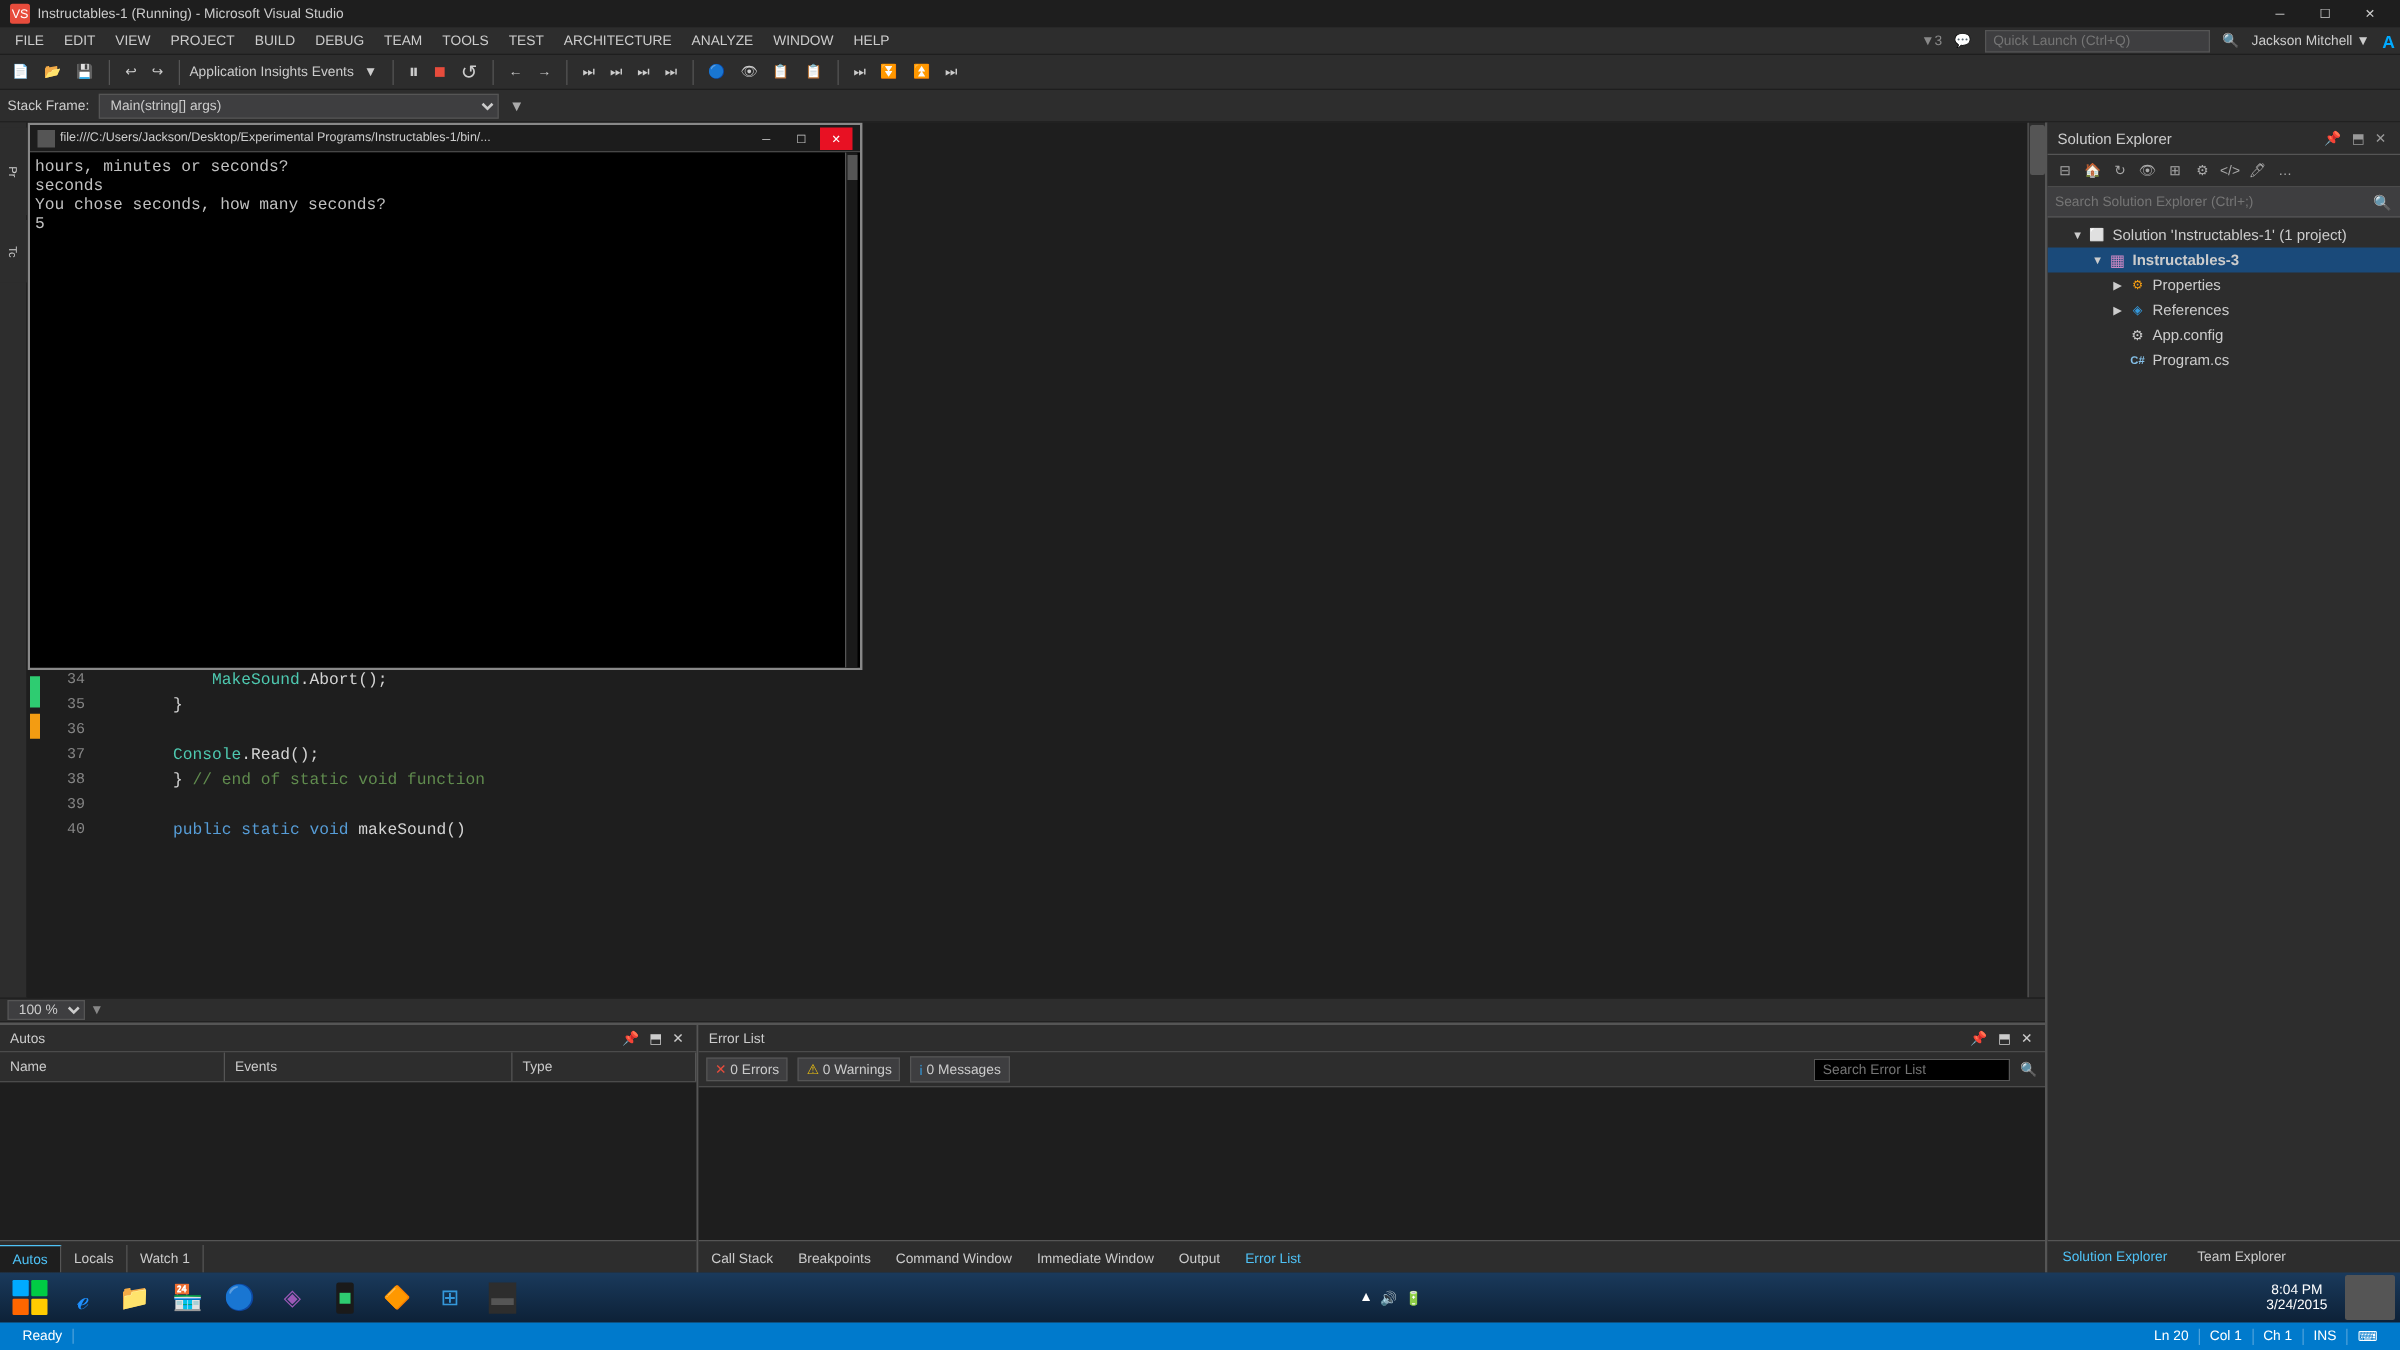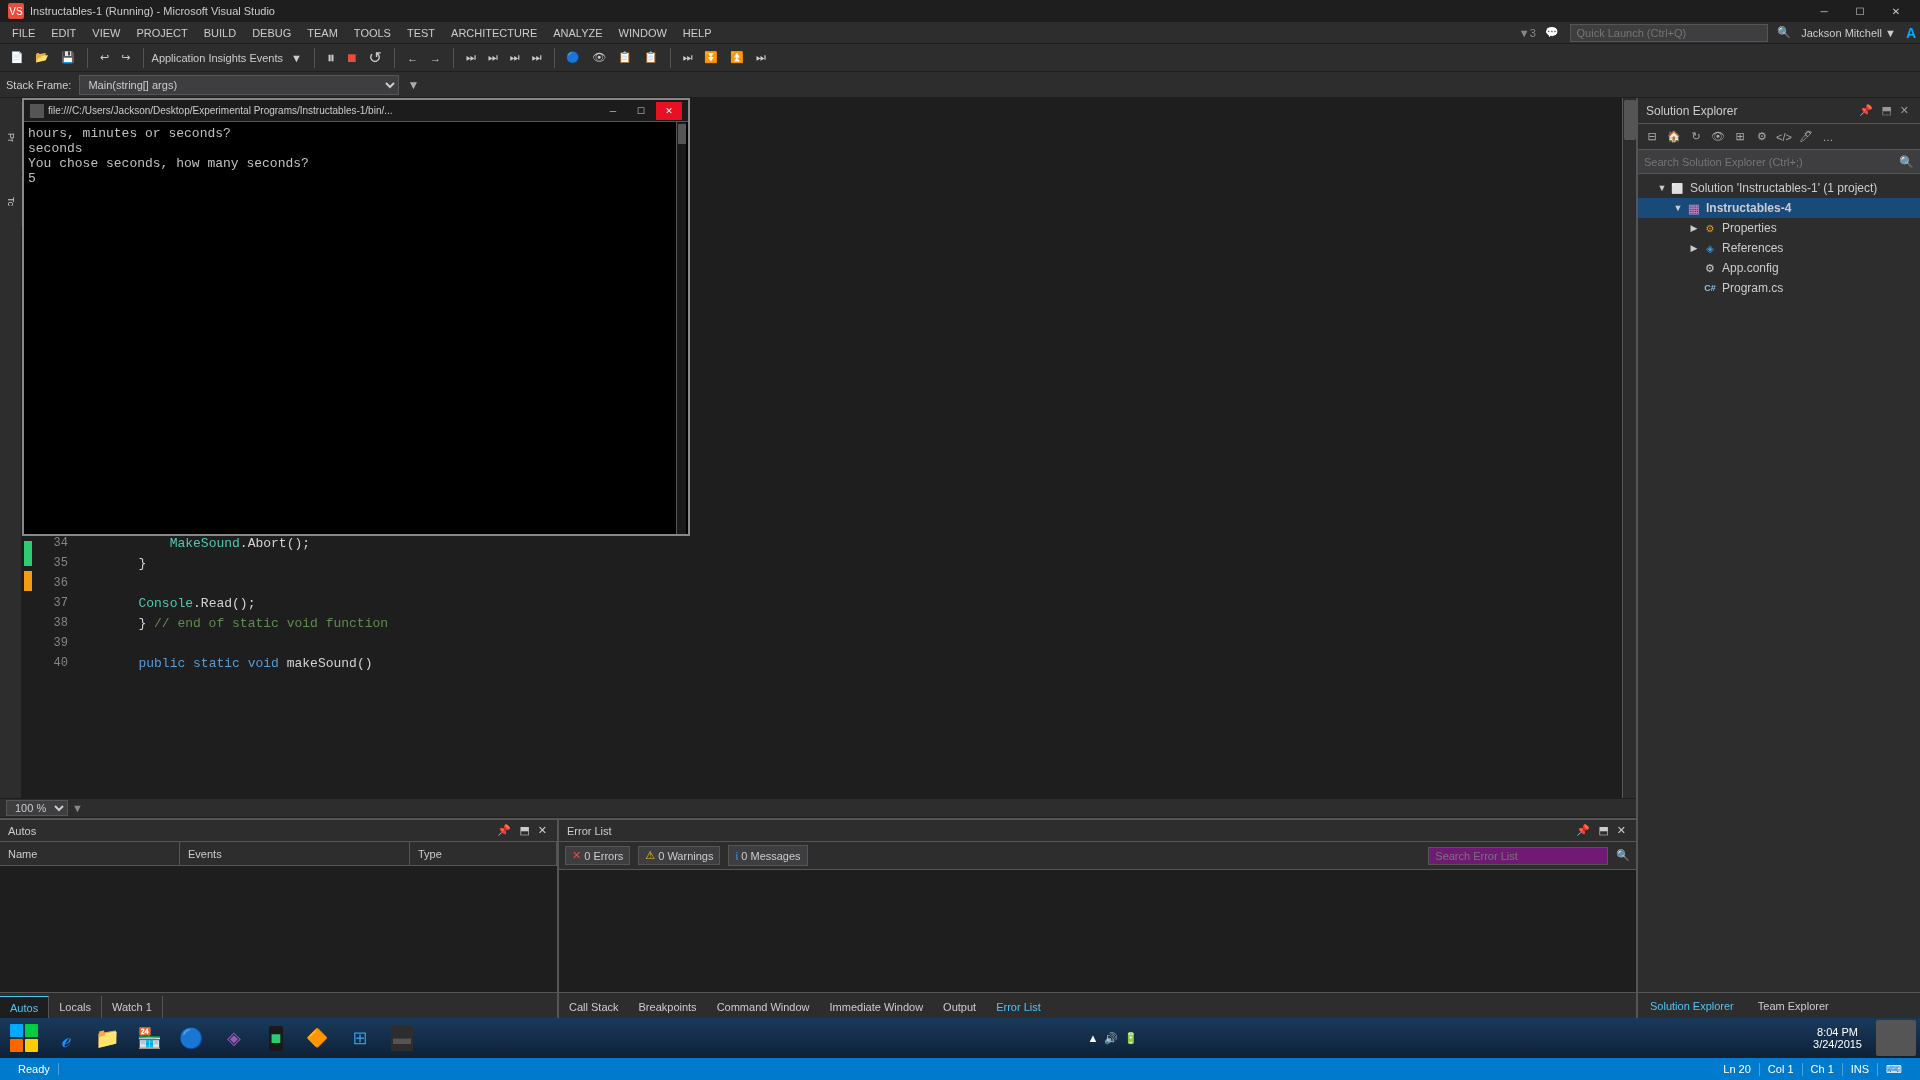--- a/index.html
+++ b/index.html
@@ -308,26 +308,26 @@
       border: 1px solid #555;
       background: #3e3e40;
       color: #ccc;
       font-size: 11px;
     }
     .filter-icon-err { color: #e74c3c; }
     .filter-icon-warn { color: #f1c40f; }
     .filter-icon-msg { color: #3498db; }
     .search-error-input {
       margin-left: auto;
-      background: #701a75;
+      background: #000000;
       border: 1px solid #555;
       color: #ccc;
       padding: 2px 6px;
       font-size: 11px;
-      width: 180px;
+      width: 157px;
     }
     #error-columns {
       height: 22px;
       background: #2d2d2d;
       display: flex;
       align-items: center;
       border-bottom: 1px solid #555;
       font-size: 11px;
       color: #ccc;
     }
@@ -571,21 +571,21 @@
   <span class="menu-item">TEAM</span>
   <span class="menu-item">TOOLS</span>
   <span class="menu-item">TEST</span>
   <span class="menu-item">ARCHITECTURE</span>
   <span class="menu-item">ANALYZE</span>
   <span class="menu-item">WINDOW</span>
   <span class="menu-item">HELP</span>
   <div style="margin-left:auto; display:flex; align-items:center; gap:10px;">
     <span style="color:#888; font-size:11px;">▼3</span>
     <span style="color:#888; font-size:11px;">💬</span>
-    <input style="background: rgb(62, 62, 64); border: 1px solid rgb(85, 85, 85); color: rgb(204, 204, 204); padding: 2px 6px; font-size: 11px; width: 198px;" placeholder="Quick Launch (Ctrl+Q)">
+    <input style="background: rgb(62, 62, 64); border: 1px solid rgb(85, 85, 85); color: rgb(204, 204, 204); padding: 2px 6px; font-size: 11px; width: 180px;" placeholder="Quick Launch (Ctrl+Q)">
     <span style="color:#888; font-size:11px;">🔍</span>
     <span style="color:#ccc; font-size:11px;">Jackson Mitchell ▼</span>
     <span style="color:#00aaff; font-size:14px; font-weight:bold;">A</span>
   </div>
 </div>
 
 <div id="toolbar">
   <span class="tb-btn">📄</span>
   <span class="tb-btn">📂</span>
   <span class="tb-btn">💾</span>
@@ -811,21 +811,21 @@
         <span class="tree-arrow">▼</span>
         <span class="tree-icon icon-solution">⬜</span>
         <span>Solution 'Instructables-1' (1 project)</span>
       </div>
 
       <div class="tree-item selected">
         <span class="tree-indent"></span>
         <span class="tree-indent"></span>
         <span class="tree-arrow">▼</span>
         <span class="tree-icon icon-project" style="font-size:13px;color:#c586c0;">▦</span>
-        <span style="font-weight:bold;">Instructables-4</span>
+        <span style="font-weight:bold;">Instructables-3</span>
       </div>
 
       <div class="tree-item">
         <span class="tree-indent"></span>
         <span class="tree-indent"></span>
         <span class="tree-indent"></span>
         <span class="tree-arrow">▶</span>
         <span class="tree-icon" style="color:#f39c12;">⚙</span>
         <span>Properties</span>
       </div>

